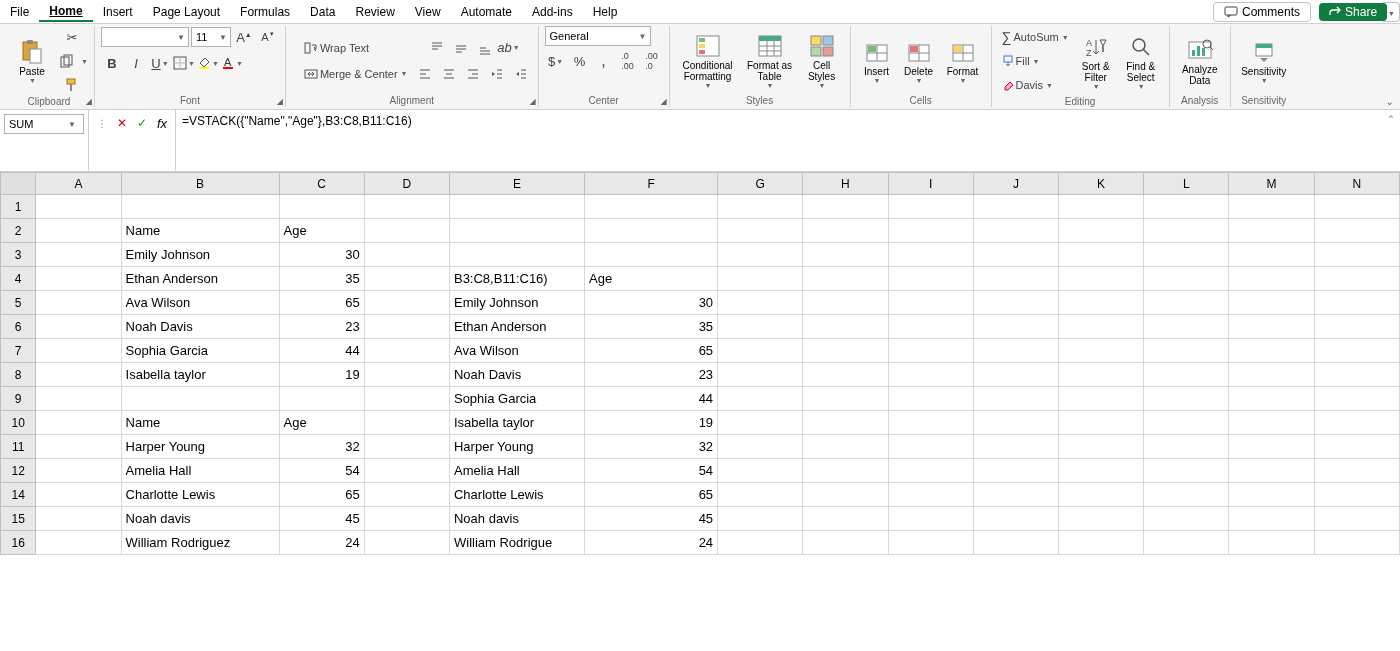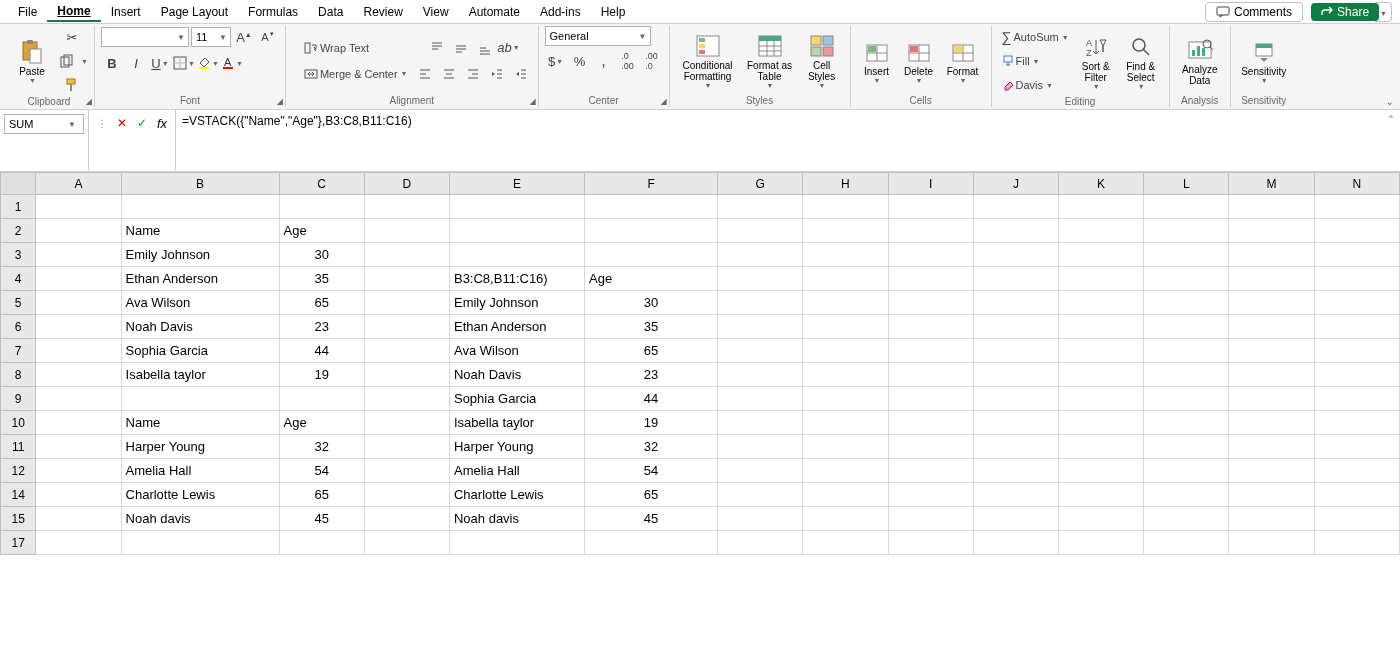--- a/index.html
+++ b/index.html
@@ -1,19 +1,19 @@
 <!DOCTYPE html>
 <html><head>
 <meta charset="utf-8">
 <style>
 * { box-sizing: border-box; margin: 0; padding: 0; font-family: "Segoe UI", Arial, sans-serif; }
 body { background: #fff; width: 1400px; height: 651px; overflow: hidden; font-size: 12px; }
 
 
-.menubar { display: flex; align-items: center; height: 24px; padding: 0 8px; border-bottom: 1px solid #d0d0d0; }
+.menubar { display: flex; align-items: center; height: 24px; padding: 0 0; border-bottom: 1px solid #d0d0d0; }
 .menubar .menu-item { padding: 2px 10px; cursor: pointer; font-size: 12px; }
 .menubar .menu-item.active { border-bottom: 2px solid #107c41; font-weight: 600; text-decoration: underline; }
 .menubar .spacer { flex: 1; }
 .comments-btn { display: flex; align-items: center; gap: 4px; border: 1px solid #c0c0c0; border-radius: 4px; padding: 2px 10px; font-size: 12px; background: #fff; }
 .share-btn { display: flex; align-items: center; gap: 4px; background: #107c41; color: #fff; border-radius: 4px; padding: 2px 10px; margin-left: 8px; font-size: 12px; }
 .share-caret { border: 1px solid #c0c0c0; border-left: none; border-radius: 0 4px 4px 0; padding: 2px 4px; margin-left: -4px; }
 
 
 .ribbon { display: flex; height: 86px; border-bottom: 1px solid #d0d0d0; background: #f5f5f5; padding: 2px 4px; }
 .ribbon-group { display: flex; flex-direction: column; border-right: 1px solid #d0d0d0; padding: 0 6px; position: relative; }
@@ -52,21 +52,21 @@
 .formula-input { flex: 1; padding: 4px 6px; font-size: 12px; border: none; outline: none; resize: none; font-family: "Segoe UI", Arial; }
 .expand-btn { width: 18px; display: flex; align-items: flex-start; justify-content: center; padding-top: 4px; cursor: pointer; font-size: 9px; color: #666; }
 
 
 .grid-wrap { display: flex; flex-direction: column; height: calc(651px - 24px - 86px - 62px); overflow: hidden; }
 .grid-wrap table { border-collapse: collapse; table-layout: fixed; }
 .col-headers th { background: #e8e8e8; border: 1px solid #c0c0c0; font-weight: normal; font-size: 12px; height: 22px; text-align: center; }
 .col-headers th.corner { width: 34px; background: #e0e0e0; }
 .row-header { background: #e8e8e8; border: 1px solid #c0c0c0; font-weight: normal; font-size: 12px; width: 34px; text-align: center; }
 td { border: 1px solid #d8d8d8; height: 24px; padding: 0 4px; font-size: 13px; white-space: nowrap; overflow: hidden; }
-td.num { text-align: center; }
+td.num { text-align: right; }
 
 .col-A { width: 82px; } .col-B { width: 152px; } .col-C { width: 82px; } .col-D { width: 82px; }
 .col-E { width: 130px; } .col-F { width: 128px; } .col-G { width: 82px; } .col-H { width: 82px; }
 .col-I { width: 82px; } .col-J { width: 82px; } .col-K { width: 82px; } .col-L { width: 82px; }
 .col-M { width: 82px; } .col-N { width: 82px; }
 
 .ribbon-collapse { position: absolute; right: 6px; bottom: 2px; font-size: 10px; color: #666; cursor: pointer; }
 
 svg { display: block; }
 </style>
@@ -812,27 +812,27 @@
           <td class="col-G"></td>
           <td class="col-H"></td>
           <td class="col-I"></td>
           <td class="col-J"></td>
           <td class="col-K"></td>
           <td class="col-L"></td>
           <td class="col-M"></td>
           <td class="col-N"></td>
         </tr>
         <tr>
-          <th class="row-header">17</th>
-          <td class="col-A"></td>
-          <td class="col-B"></td>
-          <td class="col-C"></td>
-          <td class="col-D"></td>
-          <td class="col-E"></td>
-          <td class="col-F"></td>
+          <th class="row-header">16</th>
+          <td class="col-A"></td>
+          <td class="col-B">William Rodriguez</td>
+          <td class="col-C num">24</td>
+          <td class="col-D"></td>
+          <td class="col-E">William Rodrigue</td>
+          <td class="col-F num">24</td>
           <td class="col-G"></td>
           <td class="col-H"></td>
           <td class="col-I"></td>
           <td class="col-J"></td>
           <td class="col-K"></td>
           <td class="col-L"></td>
           <td class="col-M"></td>
           <td class="col-N"></td>
         </tr>
       </tbody>

